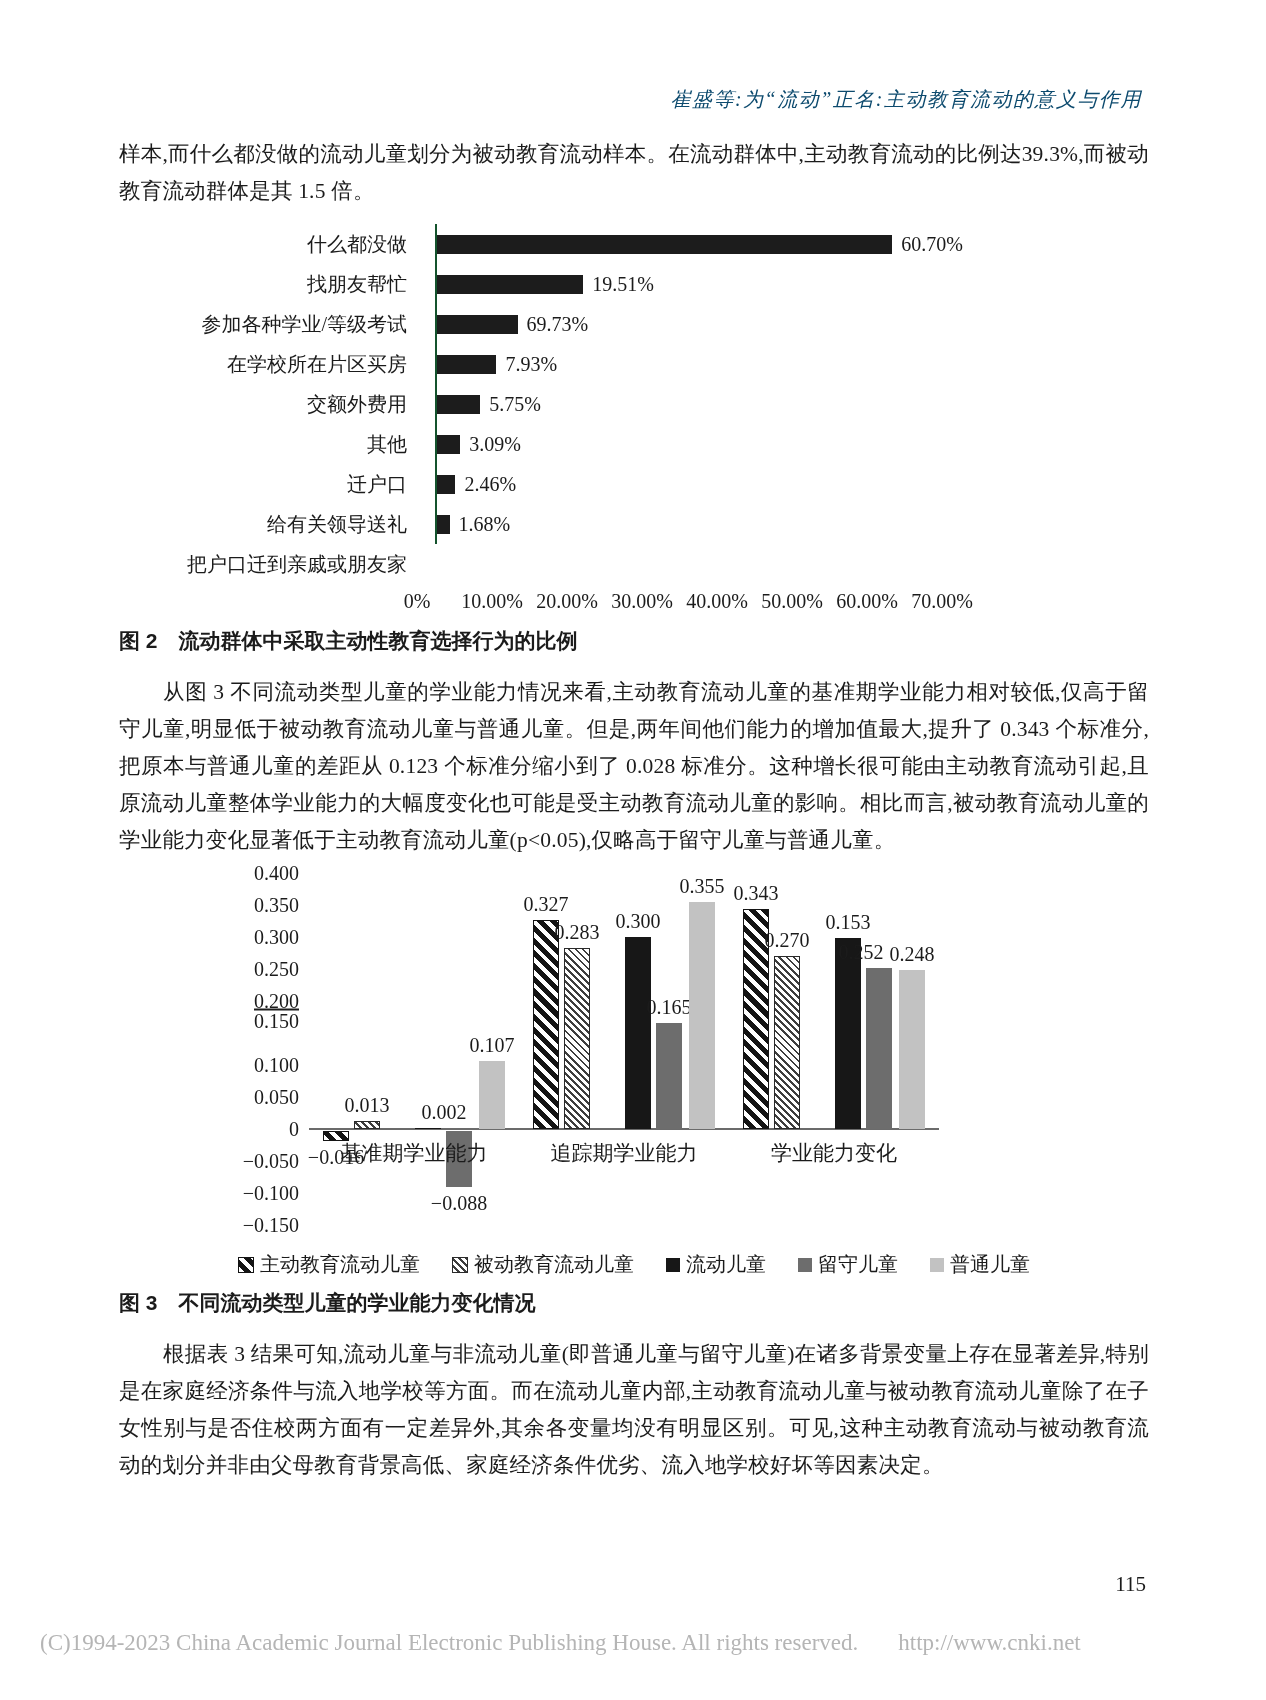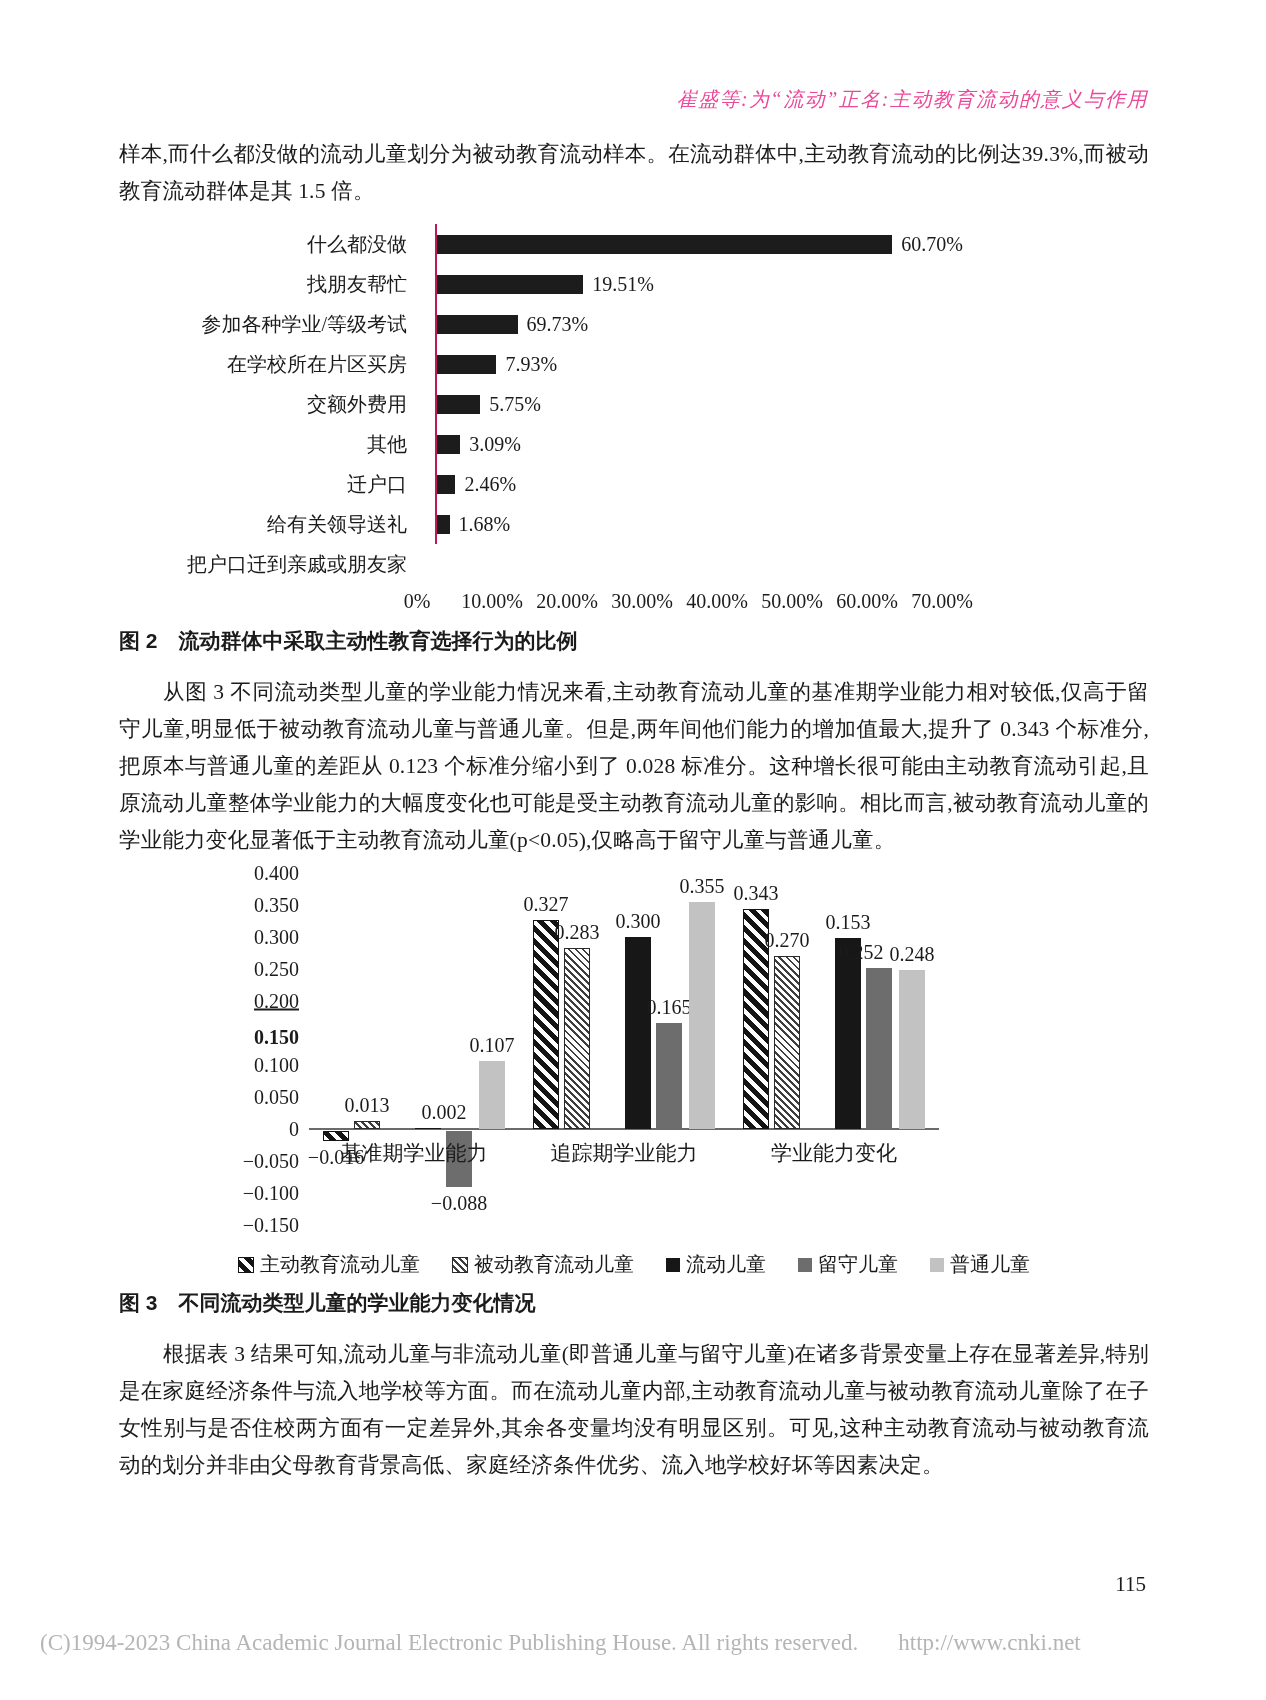--- a/index.html
+++ b/index.html
@@ -2,35 +2,35 @@
 <html><head>
 <meta charset="utf-8">
 <style>
   html,body { margin:0; padding:0; background:#9a9a9a; }
   .page {
     position:relative; width:1266px; height:1700px; margin:0 auto;
     background:#ffffff; overflow:hidden;
     font-family:"Liberation Serif","DejaVu Serif",serif; color:#1b1b1b;
   }
   .header-line {
-    position:absolute; top:86px; right:118px;
-    font-size:20px; font-style:italic; letter-spacing:1.5px; color:#ec4899;
+    position:absolute; top:86px; right:124px;
+    font-size:20px; font-style:italic; letter-spacing:1.5px; color:#0c4a6e;
   }
   .content { position:absolute; left:119px; top:136px; width:1030px; }
   .body-text {
     margin:0; font-size:21.5px; line-height:37px; text-align:justify;
     letter-spacing:0.2px;
   }
   .indent { text-indent:2.05em; }
 
   
   .fig2 { margin:14px 0 0 66px; }
   .f2-row { display:flex; align-items:center; height:40px; }
   .f2-label { flex:none; width:222px; padding-right:28px; text-align:right; font-size:20px; white-space:nowrap; }
-  .f2-plot { position:relative; flex:none; width:650px; height:40px; border-left:2px solid #be185d; display:flex; align-items:center; }
+  .f2-plot { position:relative; flex:none; width:650px; height:40px; border-left:2px solid #14532d; display:flex; align-items:center; }
   .f2-bar { height:19px; background:#1c1c1c; flex:none; }
   .f2-val { font-size:20px; margin-left:9px; white-space:nowrap; }
   .f2-ticks { position:relative; height:30px; margin-left:232px; width:650px; font-size:20px; }
   .f2-tick { position:absolute; top:6px; transform:translateX(-50%); white-space:nowrap; }
 
   .fig-caption {
     text-align:left; font-family:"Liberation Sans","DejaVu Sans",sans-serif;
     font-weight:bold; font-size:21px; line-height:34px; margin:10px 0 0 0;
   }
 
@@ -149,21 +149,21 @@
 
     <p class="body-text indent" style="margin-top:16px;">从图 3 不同流动类型儿童的学业能力情况来看,主动教育流动儿童的基准期学业能力相对较低,仅高于留守儿童,明显低于被动教育流动儿童与普通儿童。但是,两年间他们能力的增加值最大,提升了 0.343 个标准分,把原本与普通儿童的差距从 0.123 个标准分缩小到了 0.028 标准分。这种增长很可能由主动教育流动引起,且原流动儿童整体学业能力的大幅度变化也可能是受主动教育流动儿童的影响。相比而言,被动教育流动儿童的学业能力变化显著低于主动教育流动儿童(p&lt;0.05),仅略高于留守儿童与普通儿童。</p>
 
     <div class="fig3">
       <div id="fig3-ylabels" class="f3-ylabels">
           <div class="f3-ylabel" style="top: 0px;">0.400</div>
           <div class="f3-ylabel" style="top: 32px;">0.350</div>
           <div class="f3-ylabel" style="top: 64px;">0.300</div>
           <div class="f3-ylabel" style="top: 96px;">0.250</div>
           <div class="f3-ylabel" style="top: 128px; text-decoration: underline;">0.200</div>
-          <div class="f3-ylabel" style="top: 164px; font-weight: bold;">0.150</div>
+          <div class="f3-ylabel" style="top: 148px;">0.150</div>
           <div class="f3-ylabel" style="top: 192px;">0.100</div>
           <div class="f3-ylabel" style="top: 224px;">0.050</div>
           <div class="f3-ylabel" style="top: 256px;">0</div>
           <div class="f3-ylabel" style="top: 288px;">−0.050</div>
           <div class="f3-ylabel" style="top: 320px;">−0.100</div>
           <div class="f3-ylabel" style="top: 352px;">−0.150</div>
         </div>
       <div id="fig3-plot" class="f3-plot">
           <div class="f3-zero"></div>
           <div class="f3-group" style="left: 0px;">

